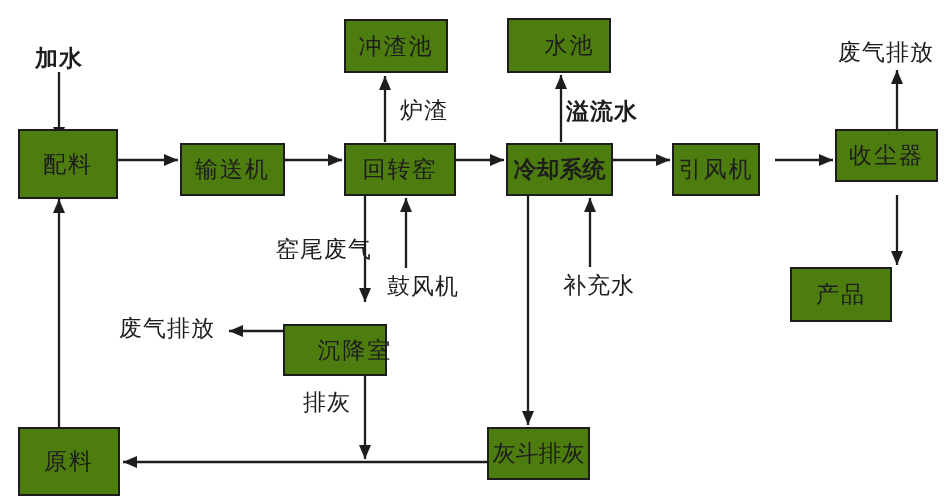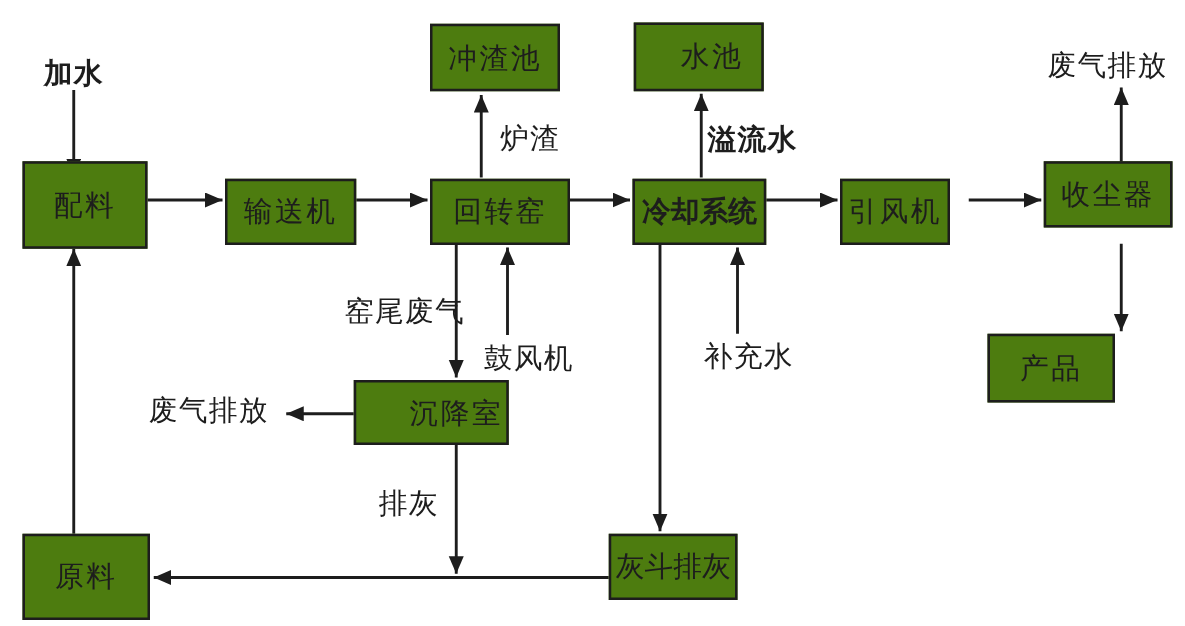--- a/index.html
+++ b/index.html
@@ -93,21 +93,21 @@
   </div>
   <div class="node" style="left:344px; top:19px;  width:104px; height:54px;">
     <span>冲渣池</span>
   </div>
   <div class="node" style="left:507px; top:18px;  width:104px; height:55px;padding-left:21px;">
     <span>水池</span>
   </div>
   <div class="node" style="left:790px; top:267px; width:102px; height:55px;">
     <span>产品</span>
   </div>
-  <div class="node" style="left:283px; top:304px; width:124px; height:52px;padding-left:40px;">
+  <div class="node" style="left:283px; top:324px; width:104px; height:52px;padding-left:40px;">
     <span>沉降室</span>
   </div>
   <div class="node" style="left:18px;  top:427px; width:102px; height:69px;">
     <span>原料</span>
   </div>
   <div class="node" style="left:487px; top:427px; width:103px; height:53px; letter-spacing:0;">
     <span>灰斗排灰</span>
   </div>
 
   <div class="flow-label" style="left:35px;  top:43px;font-weight:bold;">加水</div>

